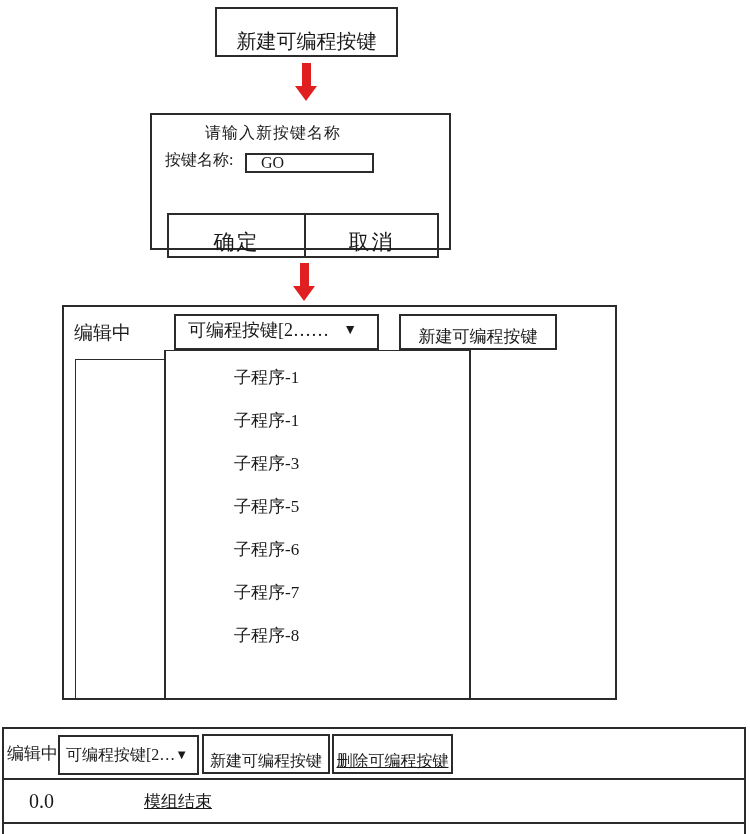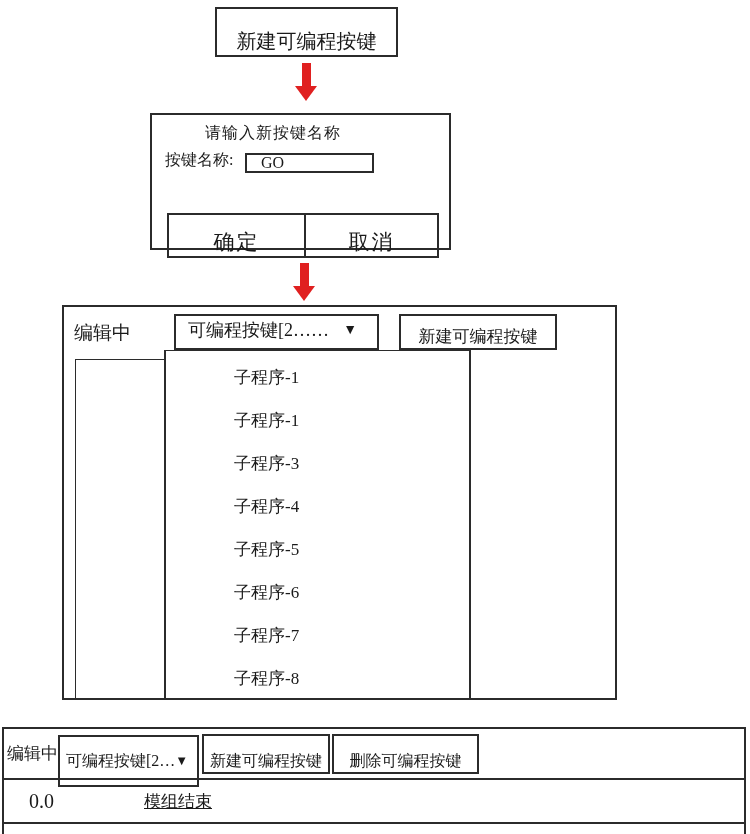--- a/index.html
+++ b/index.html
@@ -51,25 +51,25 @@
   #editor-new-btn{left:335px;top:7px;width:158px;height:36px;border:2px solid var(--border);font-size:17px;}
   #editor-left-box{left:11px;top:52px;width:95px;height:340px;}
   #editor-list{left:100px;top:43px;width:307px;height:350px;border:2px solid var(--border);
     border-top-width:1px;padding-top:5px;box-sizing:border-box;background:#fff;padding-left:44px;}
   .list-item{height:43px;line-height:43px;padding-left:24px;font-size:17px;}
 
   
   #bottom-section{left:2px;top:727px;width:744px;height:110px;border:2px solid var(--border);border-bottom:none;background:#fff;}
   #bottom-row1{position:relative;height:51px;border-bottom:2px solid var(--border);box-sizing:border-box;}
   #bottom-status{left:3px;top:0;height:49px;font-size:17px;}
-  #bottom-dropdown{left:54px;top:6px;width:141px;height:52px;border:2px solid var(--border);
+  #bottom-dropdown{left:54px;top:6px;width:141px;height:40px;border:2px solid var(--border);
     display:flex;align-items:center;padding:0 4px 0 6px;font-size:16px;box-sizing:border-box;}
   #bottom-dropdown .arr{font-size:13px;}
   #bottom-new-btn{left:198px;top:5px;width:128px;height:40px;border:2px solid var(--border);font-size:16px;}
-  #bottom-del-btn{left:328px;top:5px;width:147px;height:40px;border:2px solid var(--border);font-size:16px;}
+  #bottom-del-btn{left:328px;top:5px;width:121px;height:40px;border:2px solid var(--border);font-size:16px;text-decoration:underline;}
   #bottom-row2{position:relative;height:44px;border-bottom:2px solid var(--border);box-sizing:border-box;}
   #line-number{left:25px;top:0;height:42px;font-size:20px;}
   #line-statement{left:140px;top:0;height:42px;font-size:17px;text-decoration:underline;}
 </style>
 </head>
 <body>
 
 <div id="start-box" class="box center">
   <span>新建可编程按键</span>
 </div>
@@ -99,21 +99,20 @@
   <div id="editor-dropdown" class="abs">
     <span>可编程按键[2……</span>
     <span class="arr">▼</span>
   </div>
   <div id="editor-new-btn" class="abs center">新建可编程按键</div>
   <div id="editor-left-box" class="thinbox"></div>
   <div id="editor-list" class="abs">
     <div class="list-item">子程序-1</div>
     <div class="list-item">子程序-1</div>
     <div class="list-item">子程序-3</div>
-    <div class="list-item">子程序-4</div>
     <div class="list-item">子程序-5</div>
     <div class="list-item">子程序-6</div>
     <div class="list-item">子程序-7</div>
     <div class="list-item">子程序-8</div>
   </div>
 </div>
 
 <div id="bottom-section" class="abs">
   <div id="bottom-row1">
     <div id="bottom-status" class="abs vcenter">编辑中</div>

